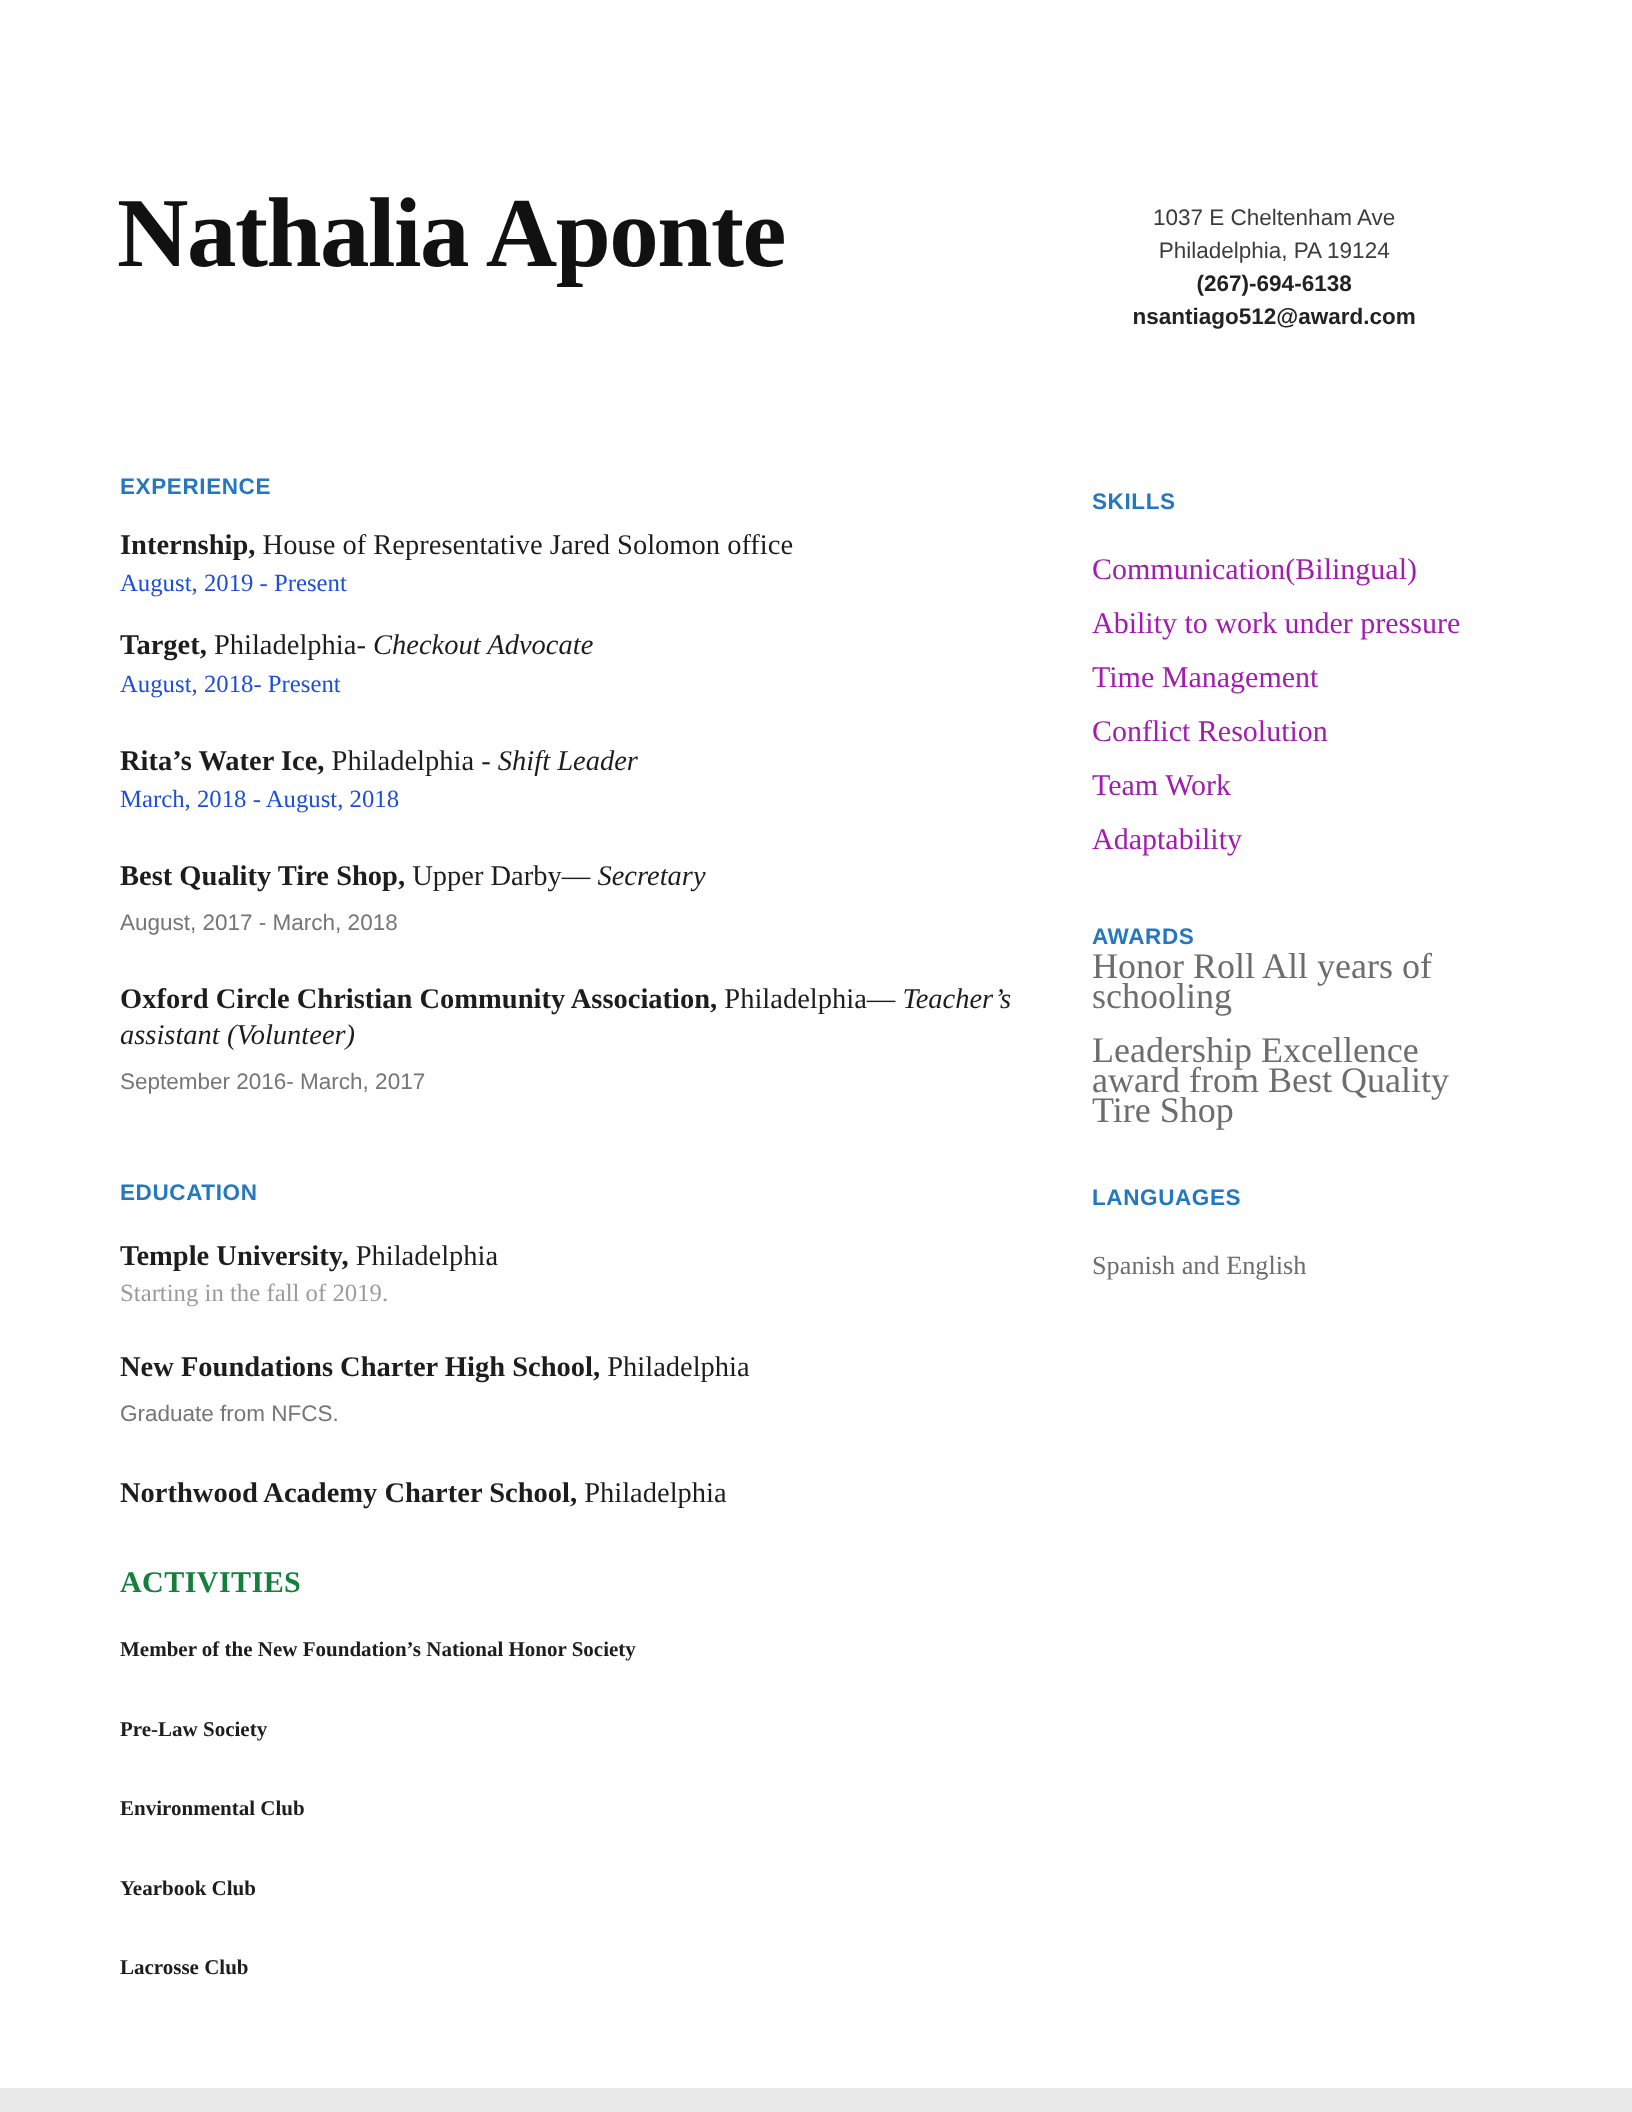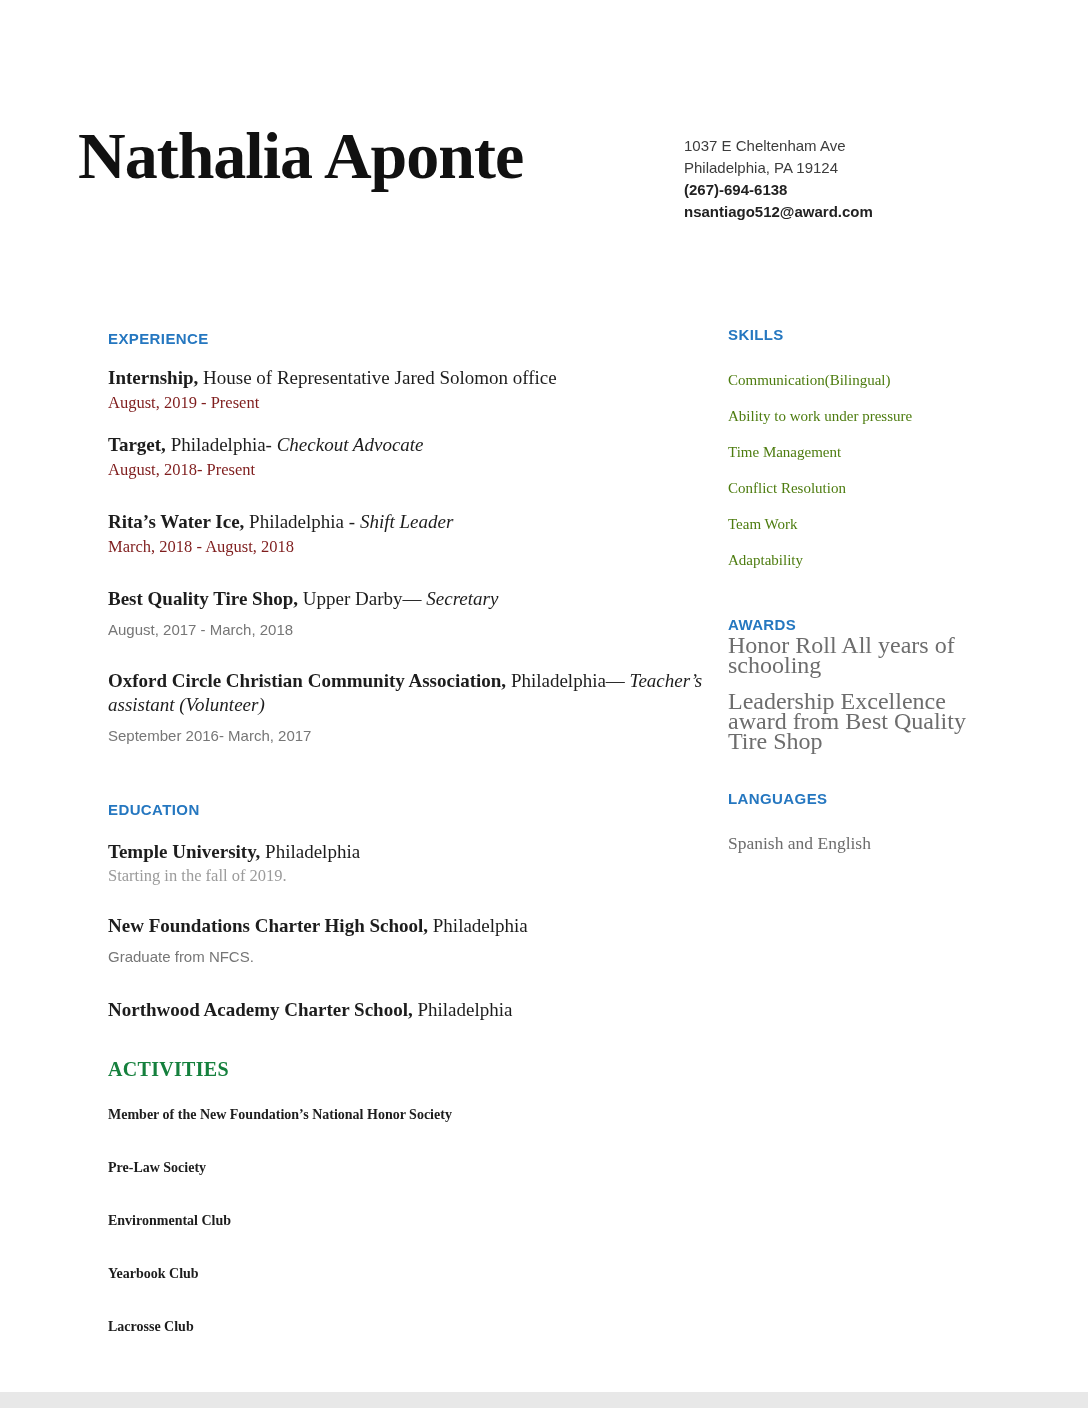--- a/index.html
+++ b/index.html
@@ -14,28 +14,28 @@
   }
 
   
   .name {
     position:absolute; left:78px; top:118px;
     font-family:"Liberation Serif", serif;
     font-weight:bold; font-size:66px; letter-spacing:-1px;
     color:#111111; line-height:1.15;
   }
   .contact {
-    position:absolute; left:684px; top:135px;
+    position:absolute; left:755px; top:135px;
     font-family:"Liberation Sans", sans-serif;
-    font-size:15px; line-height:22px; color:#3c3c3c;
+    font-size:15px; line-height:22px; color:#3c3c3c;text-align:center;
   }
   .contact .strong { font-weight:bold; color:#222222; }
 
   
-  .col-left  { position:absolute; left:80px;  top:330px; width:600px;margin-left:28px; }
+  .col-left  { position:absolute; left:80px;  top:316px; width:600px; }
   .col-right { position:absolute; left:728px; top:326px; width:248px; }
 
   
   .sec-head {
     font-family:"Liberation Sans", sans-serif;
     font-weight:bold; font-size:15px; letter-spacing:0.4px;
     color:#2577c0; line-height:17px;
   }
   .sec-head.serif-head {
     font-family:Liberation Serif, serif;
@@ -44,21 +44,21 @@
   }
 
   
   .entry-title {
     font-size:19px; line-height:24px; color:#1d1d1d;
   }
   .entry-title .b { font-weight:bold; }
   .entry-title .i { font-style:italic; }
   .date-serif {
     font-family:"Liberation Serif", serif;
-    font-size:16.5px; line-height:20px; color:#7f1d1d;
+    font-size:16.5px; line-height:20px; color:#1d4ed8;
     margin-top:3px;
   }
   .date-sans {
     font-family:"Liberation Sans", sans-serif;
     font-size:15px; line-height:19px; color:#767676;
     margin-top:9px;
   }
   .note-serif-light {
     font-family:"Liberation Serif", serif;
     font-size:16.5px; line-height:20px; color:#9b9b9b;
@@ -76,21 +76,21 @@
 
   .activity {
     font-weight:bold; font-size:14px; line-height:24px;
     color:#1d1d1d; margin-bottom:29px;
   }
 
   
   .skills-head { margin-bottom:27px; }
   .skill-item {
     font-family:"Liberation Serif", serif;
-    font-size:15px; line-height:21px; color:#4d7c0f;
+    font-size:20px; line-height:21px; color:#a21caf;
     margin-bottom:15px;
   }
   .awards-head { margin-top:45px; margin-bottom:2px; }
   .award-item {
     font-family:"Liberation Serif", serif;
     font-size:24px; line-height:20px; color:#6d6d6d;
     margin-bottom:16px;
   }
   .lang-head { margin-top:39px; margin-bottom:26px; }
   .lang-item {

